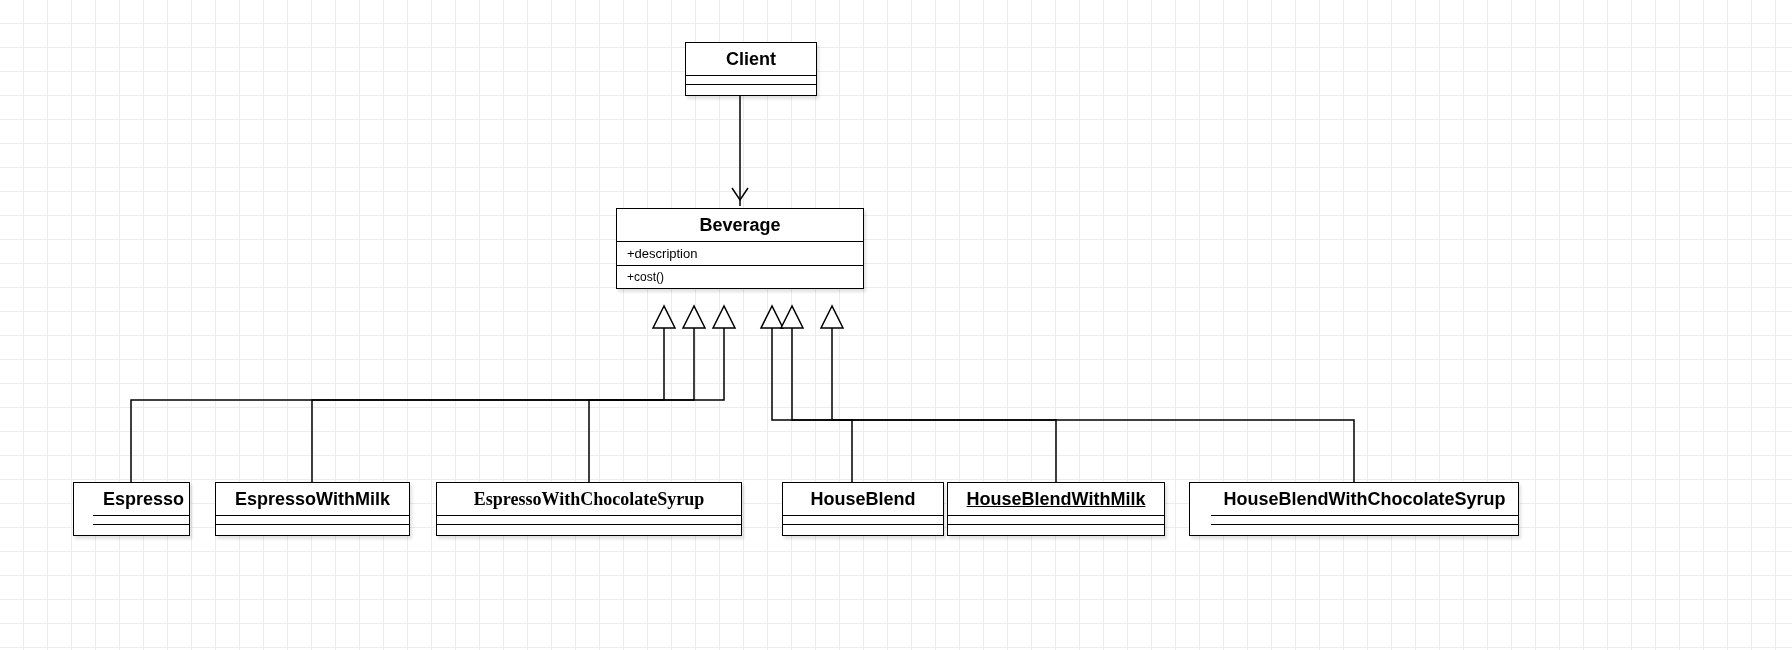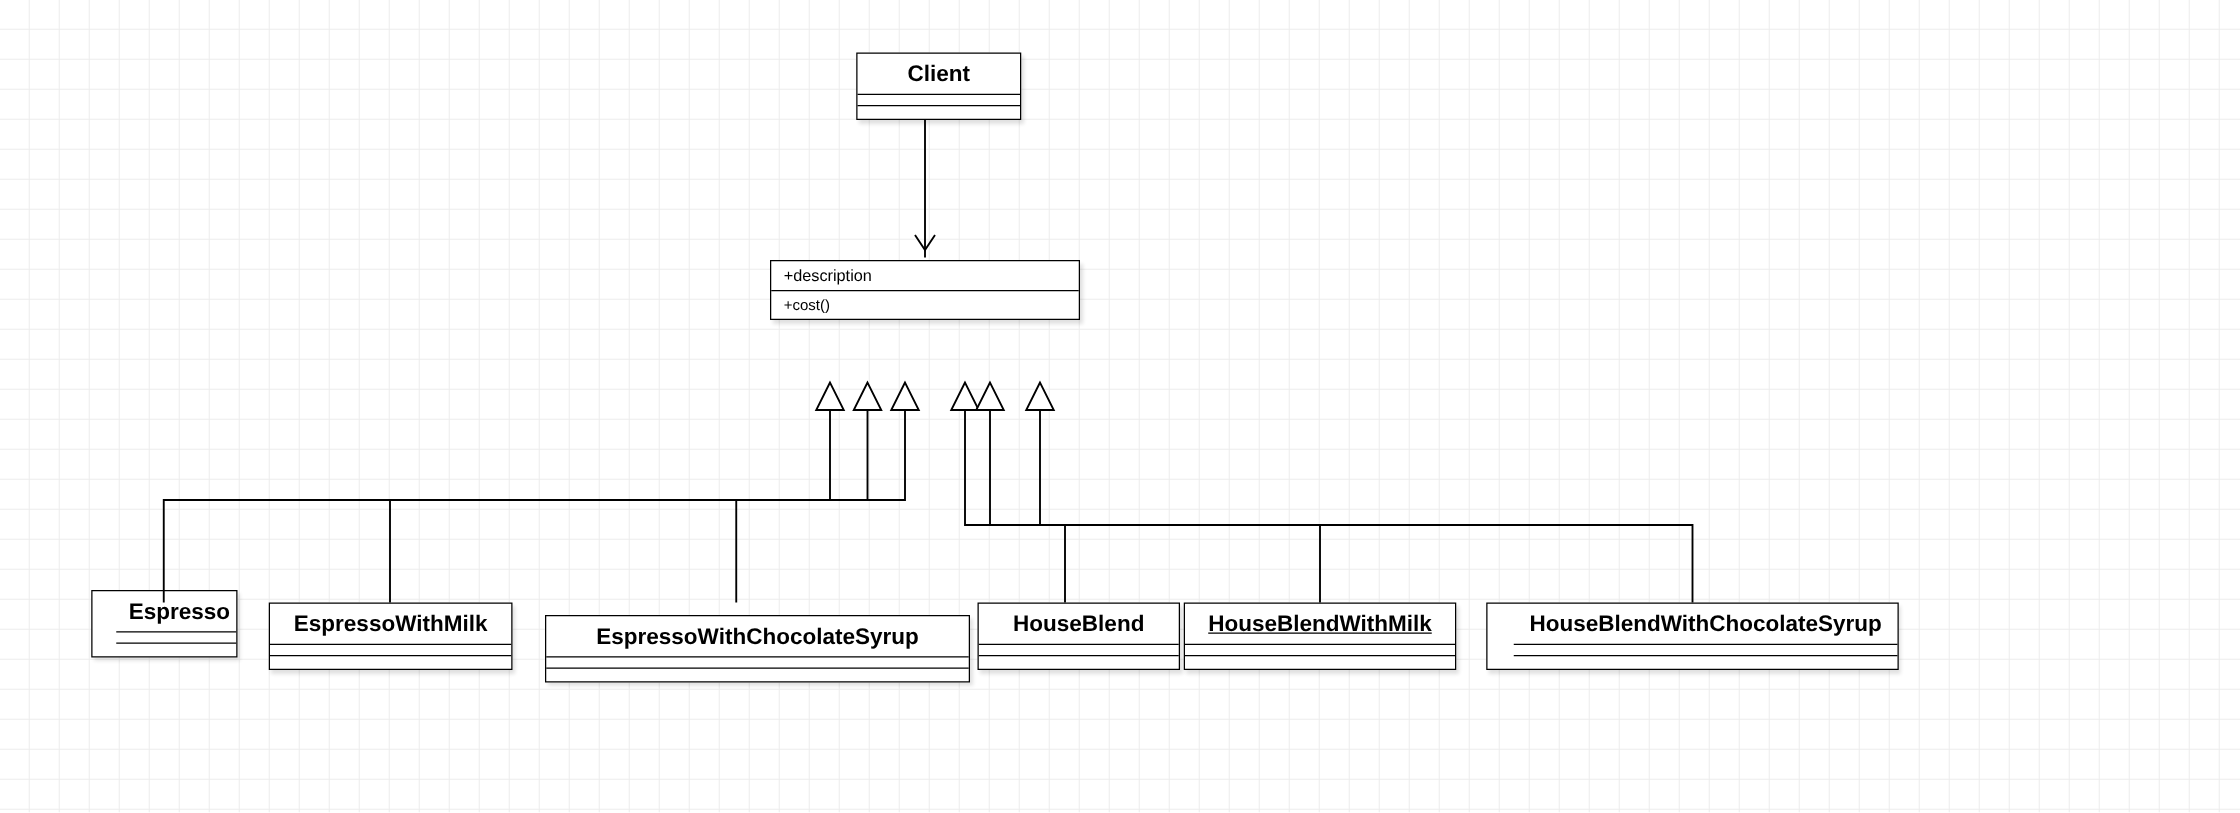--- a/index.html
+++ b/index.html
@@ -80,37 +80,38 @@
 
 <div class="canvas">
 
   <div class="uml-box" style="left:685px; top:42px; width:132px;">
     <div class="uml-name">Client</div>
     <div class="uml-attrs empty"></div>
     <div class="uml-ops empty"></div>
   </div>
 
   <div class="uml-box" style="left:616px; top:208px; width:248px;">
+    <div class="uml-name">Beverage</div>
     <div class="uml-attrs">+description</div>
     <div class="uml-ops">+cost()</div>
   </div>
 
-  <div class="uml-box" style="left:73px; top:472px; width:117px;padding-left:19px;">
+  <div class="uml-box" style="left:73px; top:482px; width:117px;padding-left:19px;">
     <div class="uml-name">Espresso</div>
     <div class="uml-attrs empty"></div>
     <div class="uml-ops empty"></div>
   </div>
 
   <div class="uml-box" style="left:215px; top:482px; width:195px;">
     <div class="uml-name">EspressoWithMilk</div>
     <div class="uml-attrs empty"></div>
     <div class="uml-ops empty"></div>
   </div>
 
-  <div class="uml-box" style="left:436px; top:492px; width:340px;">
+  <div class="uml-box" style="left:436px; top:482px; width:306px;font-family:Liberation Serif, serif;">
     <div class="uml-name">EspressoWithChocolateSyrup</div>
     <div class="uml-attrs empty"></div>
     <div class="uml-ops empty"></div>
   </div>
 
   <div class="uml-box" style="left:782px; top:482px; width:162px;">
     <div class="uml-name">HouseBlend</div>
     <div class="uml-attrs empty"></div>
     <div class="uml-ops empty"></div>
   </div>

